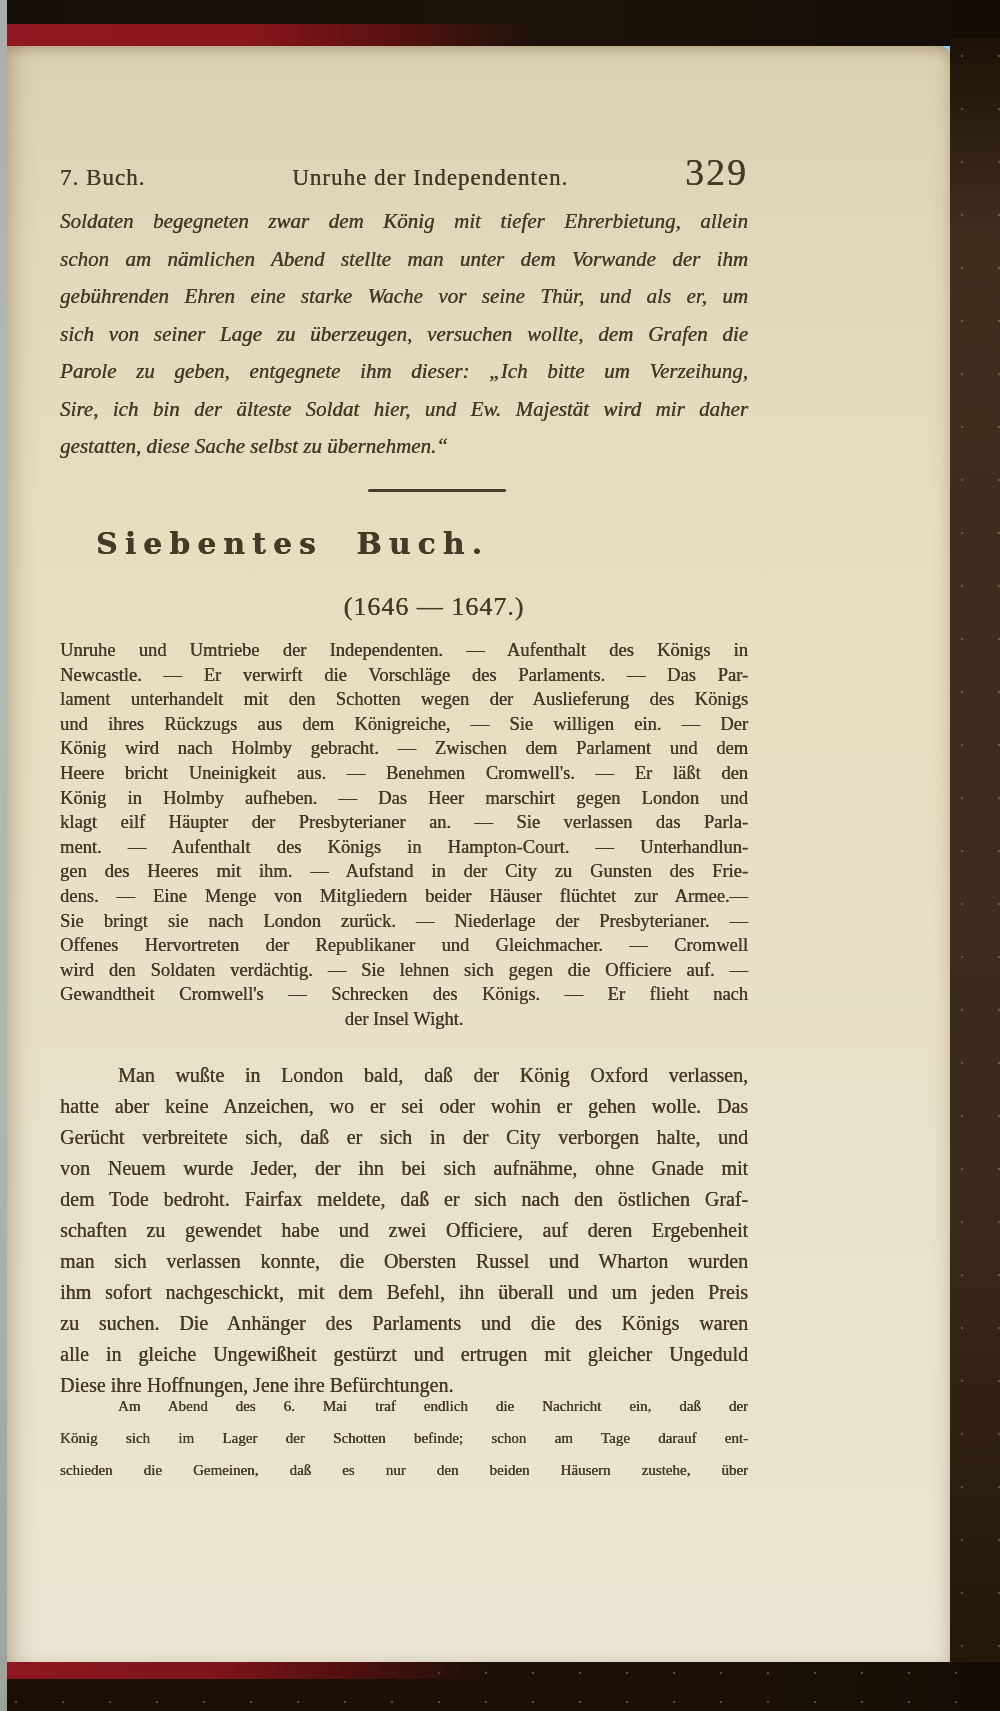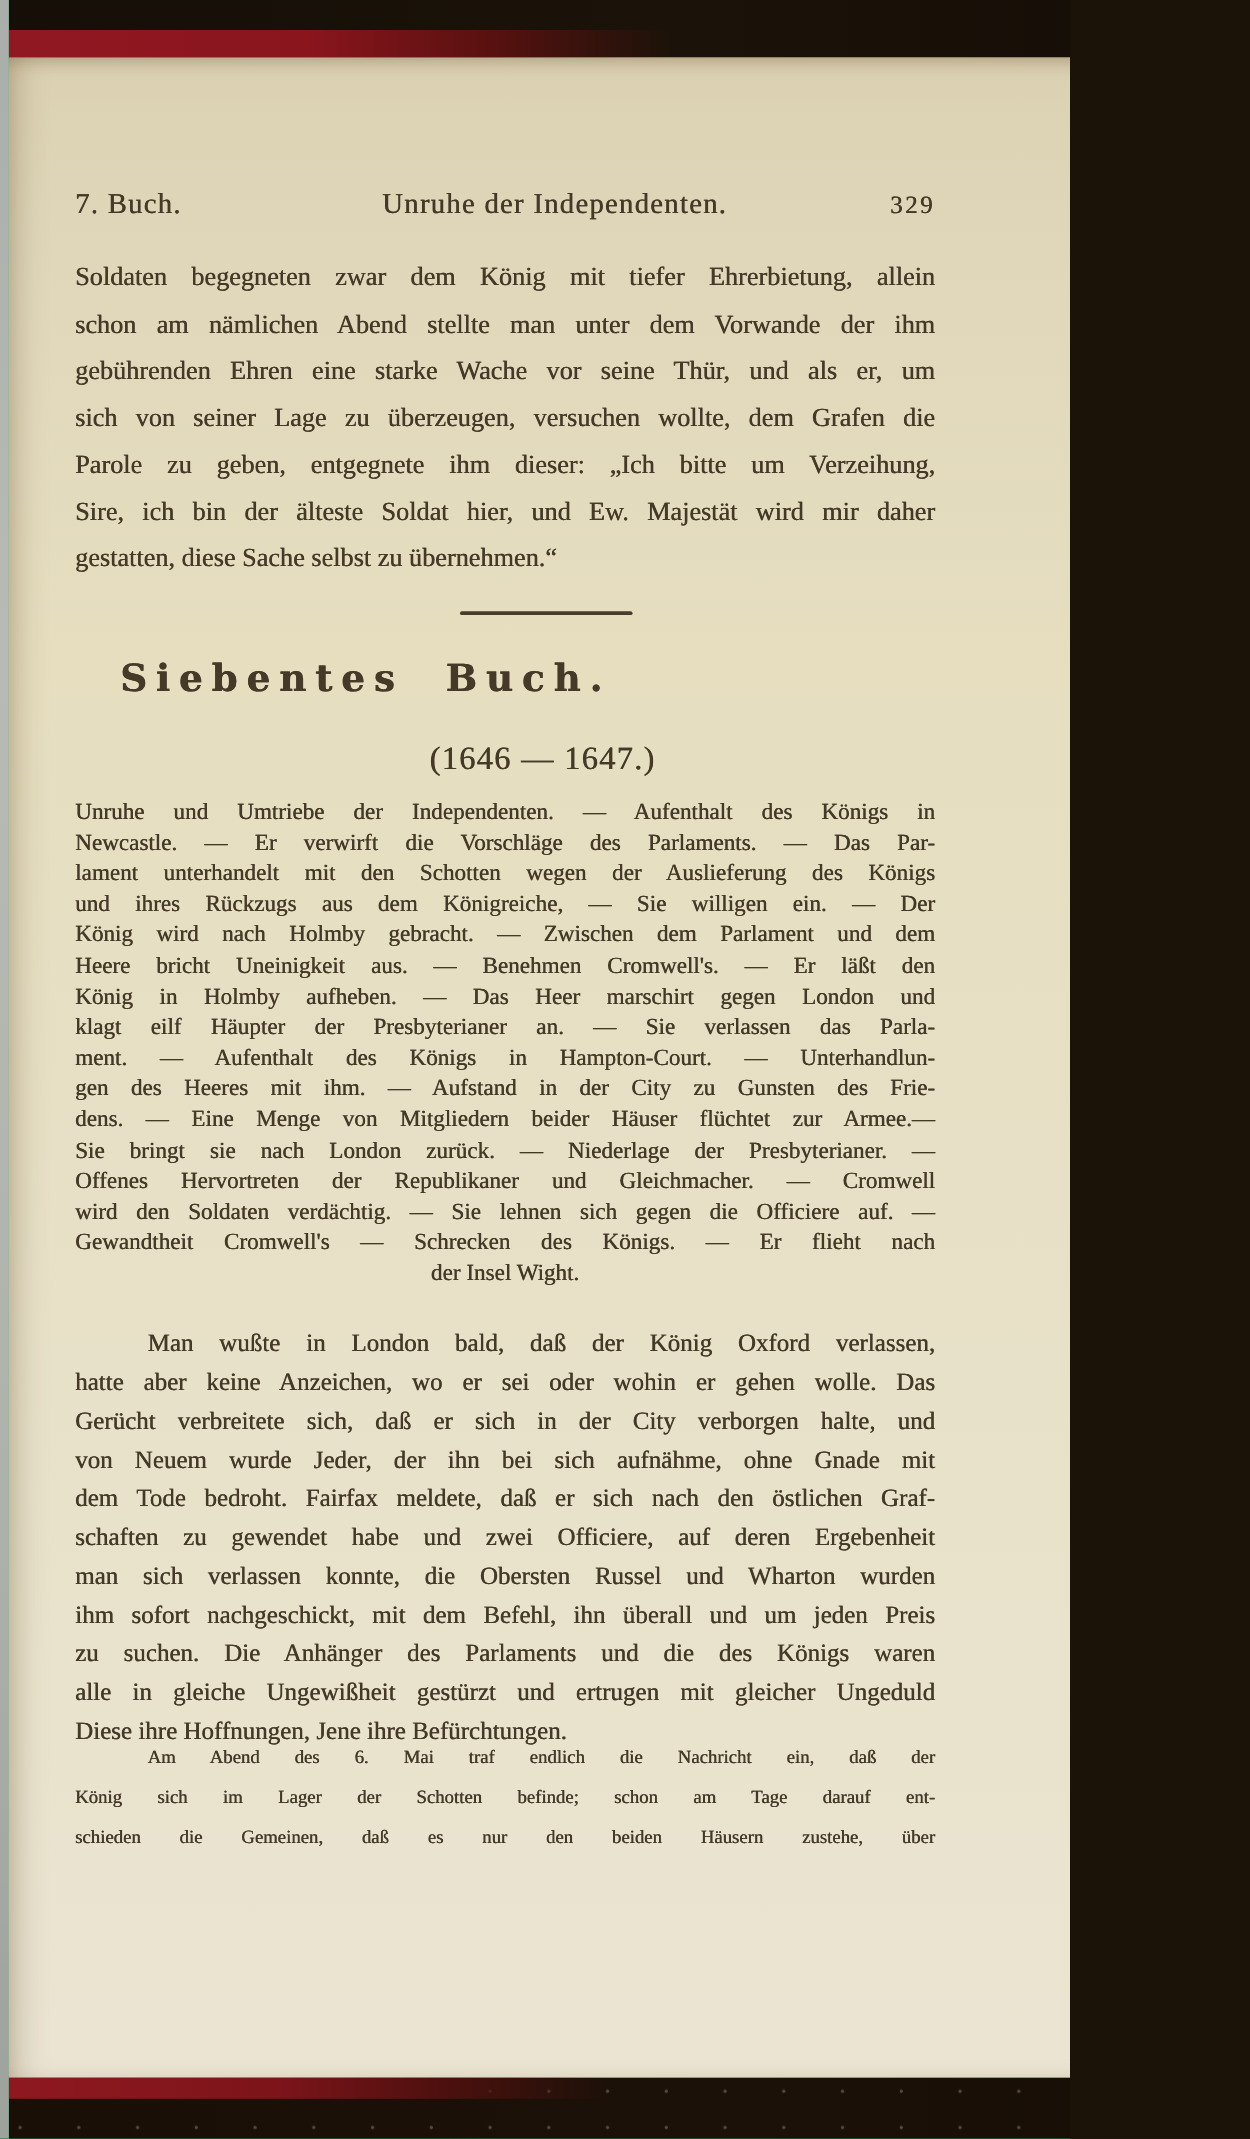--- a/index.html
+++ b/index.html
@@ -1,18 +1,18 @@
 <!DOCTYPE html>
 <html><head>
 <meta charset="utf-8">
 <style>
   html,body { margin:0; padding:0; background:#1b1208; }
   .scan {
-    position:relative; width:856px; height:1711px; overflow:hidden;
-    background:#22c55e;
+    position:relative; width:1000px; height:1711px; overflow:hidden;
+    background:#7dd3fc;
     font-family:"Liberation Serif", serif;
   }
   
   .left-strip {
     position:absolute; left:0; top:0; width:7px; height:1711px;
     background:linear-gradient(180deg,#a9aeab,#b8bbb5 30%,#aeb2ad 70%,#9da29d);
   }
   .top-band {
     position:absolute; left:7px; top:0; width:993px; height:46px;
     background:linear-gradient(90deg,#150f08,#1b1309 55%,#140d06);
@@ -48,29 +48,29 @@
                 inset 0 10px 16px -10px rgba(80,55,25,.35);
   }
   
   .ink { color:#453928; text-shadow:0.35px 0 0 currentColor; }
   .header-row {
     position:absolute; left:60px; top:150px; width:688px;
     display:flex; align-items:baseline;
   }
   .book-label { font-size:23px; letter-spacing:1px; }
   .running-title { flex:1; text-align:center; font-size:23px; position:relative; left:15px; letter-spacing:1px; }
-  .page-number { font-size:20px; letter-spacing:2px; }
+  .page-number { font-size:38px; letter-spacing:2px; }
 
   .textblock { position:absolute; left:60px; width:688px; }
   .tline { text-align:justify; text-align-last:justify; white-space:normal; }
   .tline.last-left   { text-align-last:left; }
   .tline.last-center { text-align-last:center; }
 
   .intro   { top:203px; font-size:21px; }
-  .intro .tline   { line-height:37.5px; }
+  .intro .tline   { line-height:37.5px;font-style:italic; }
 
   .rule {
     position:absolute; left:368px; top:489px; width:138px; height:3px;
     background:#4a3c2c; border-radius:2px;
   }
   .chapter-heading {
     position:absolute; left:60px; top:526px; width:688px;
     text-align:left; text-indent:36px;
     font-family:"DejaVu Serif", serif; font-weight:bold;
     font-size:30px; letter-spacing:7px; word-spacing:16px;

